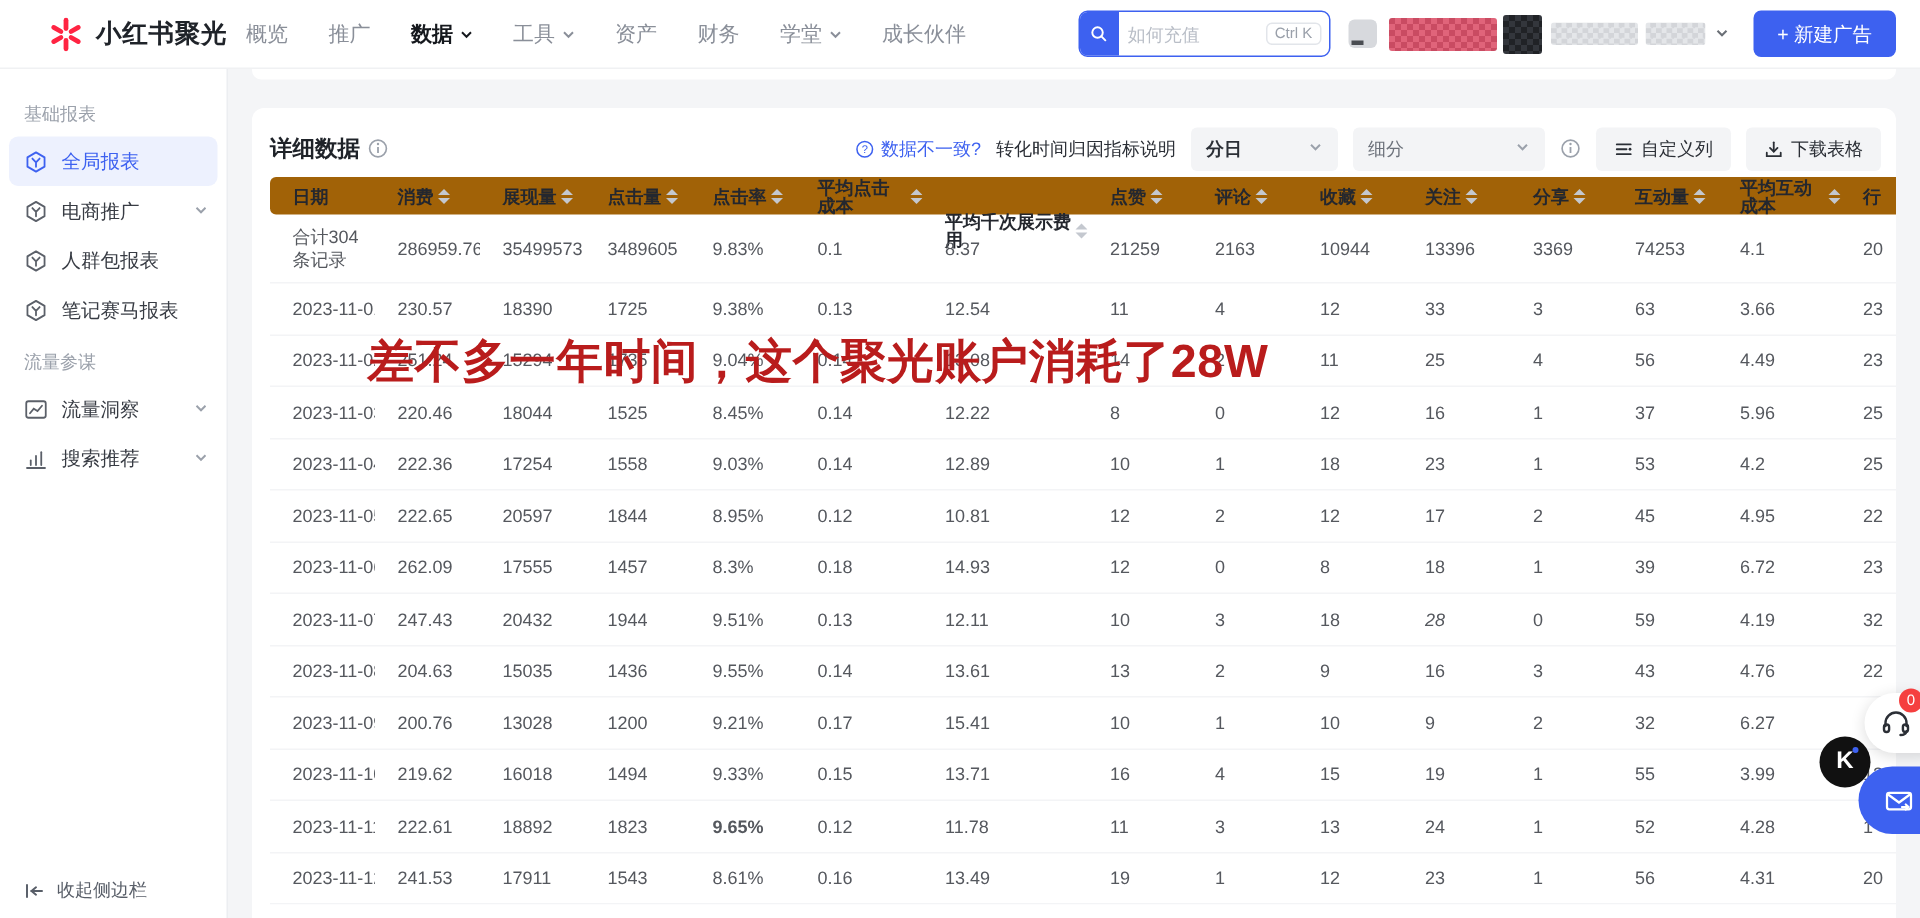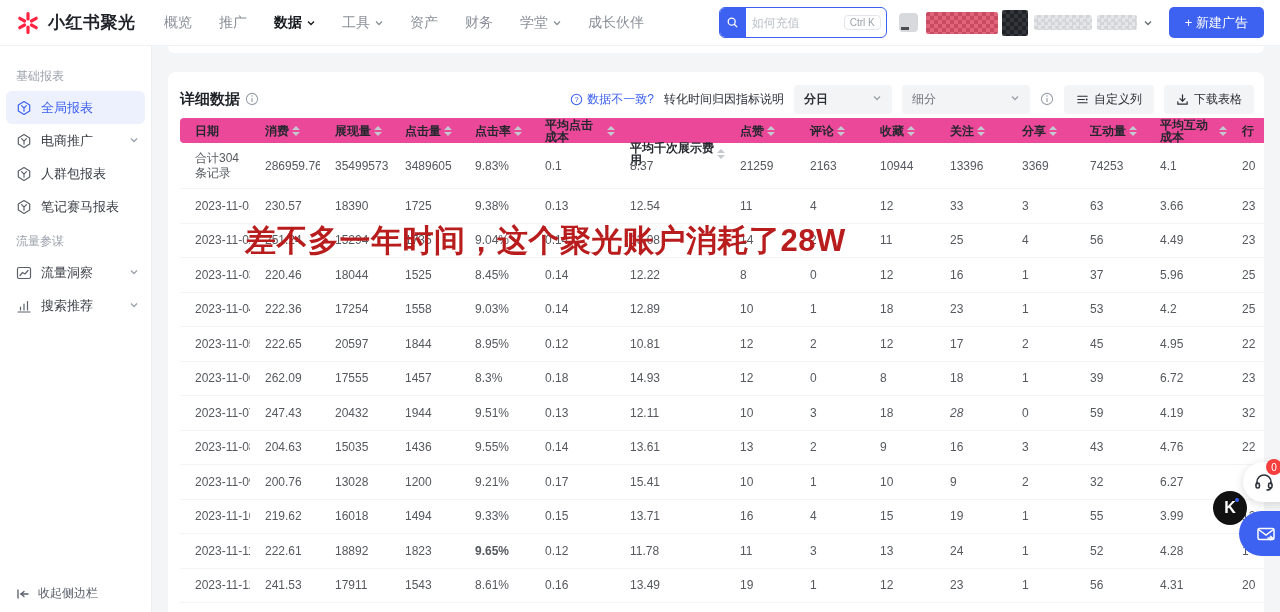--- a/index.html
+++ b/index.html
@@ -3,21 +3,21 @@
 <meta charset="utf-8">
 <style>
   * { margin:0; padding:0; box-sizing:border-box; }
   html,body { width:1280px; height:612px; overflow:hidden; }
   body { font-family:"Liberation Sans","DejaVu Sans",sans-serif; background:#fff; color:#333; }
   .app { position:relative; width:1280px; height:612px; overflow:hidden; }
 
   
   .topnav { position:absolute; top:0; left:0; width:1280px; height:46px; background:#fff;
             border-bottom:1px solid #f0f1f3; display:flex; align-items:center; z-index:30; }
-  .brand { display:flex; align-items:center; gap:8px; padding-left:16px; width:150px; flex:none; }
+  .brand { display:flex; align-items:center; gap:8px; padding-left:32px; width:150px; flex:none; }
   .brand-name { font-size:17px; font-weight:700; color:#1f2329; letter-spacing:.5px; white-space:nowrap; }
   .nav-menu { display:flex; align-items:center; gap:27px; margin-left:14px; flex:none; }
   .nav-item { font-size:14px; color:#8a8f99; cursor:pointer; display:flex; align-items:center; gap:4px; white-space:nowrap; }
   .nav-item.active { color:#15181d; font-weight:700; }
   .caret-i { width:9px; height:9px; display:inline-block; }
   .caret-i svg { display:block; }
 
   .nav-right { margin-left:auto; display:flex; align-items:center; padding-right:16px; }
   .searchbox { display:flex; align-items:center; width:168px; height:31px; border:1.5px solid #3d61f0;
                border-radius:6px; overflow:hidden; background:#fff; }
@@ -71,21 +71,21 @@
             font-size:12px; color:#2b2f36; padding:0 10px; justify-content:space-between; cursor:pointer; }
   .select .chev { color:#9ba1ab; margin-left:8px; }
   .select.sel-day { width:98px; font-weight:600; }
   .select.sel-seg { width:128px; color:#6d727b; font-weight:400; }
   .gbtn { height:29px; background:#f3f4f6; border:none; border-radius:4px; font-size:12px; color:#2b2f36;
           display:flex; align-items:center; gap:5px; padding:0 12px; cursor:pointer; font-family:inherit; white-space:nowrap; }
 
   
   .tablewrap { margin-left:12px; width:1084px; overflow:hidden; }
   .tr { display:flex; }
-  .tr.head { background:#ec4899; border-radius:4px 0 0 4px; height:25px; align-items:center; }
+  .tr.head { background:#a16207; border-radius:4px 0 0 4px; height:25px; align-items:center; }
   .tc { flex:none; padding-left:15px; font-size:12px; color:#55585e; overflow:hidden; white-space:nowrap; }
   .tr.head .tc { color:#24272e; font-weight:700; display:flex; align-items:center; gap:3px; white-space:normal; line-height:12px; }
   .sorter { display:inline-flex; flex-direction:column; gap:2px; flex:none; }
   .sorter b { width:0; height:0; border-left:4px solid transparent; border-right:4px solid transparent; display:block; }
   .sorter .up { border-bottom:4px solid #c4c8cf; }
   .sorter .dn { border-top:4px solid #c4c8cf; }
   .tr.row { height:34.5px; align-items:center; border-bottom:1px solid #f3f4f6; }
   .tr.row.summary { height:46px; }
   .tr.row.summary .tc:first-child { white-space:normal; line-height:15px; }
 

